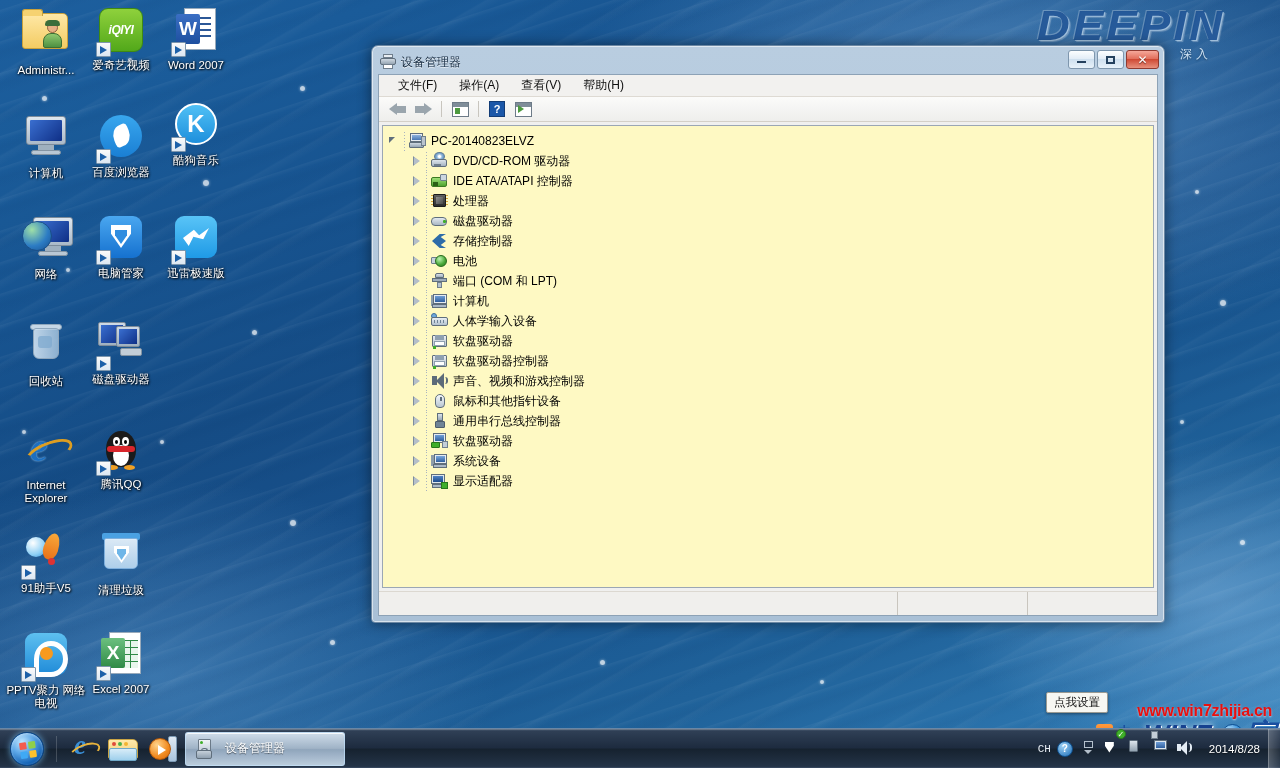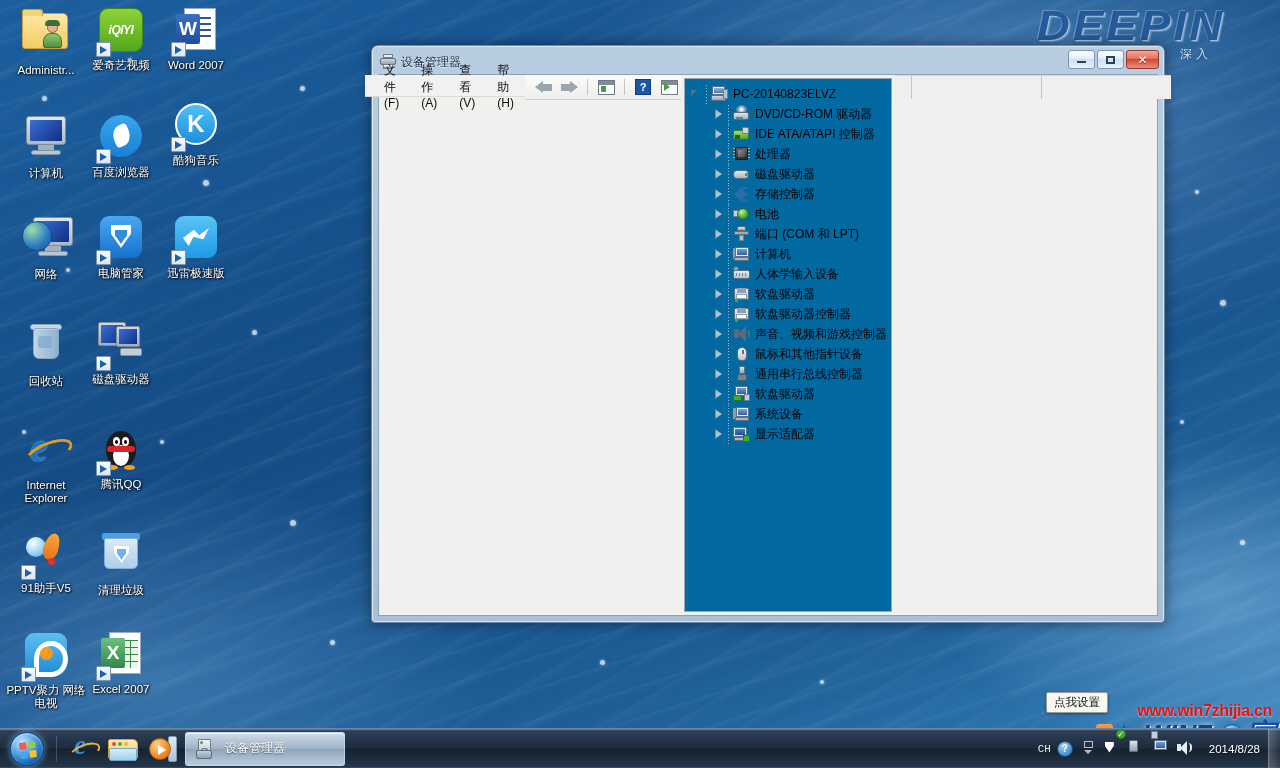--- a/index.html
+++ b/index.html
@@ -248,21 +248,21 @@
     background: linear-gradient(#f5a89a 0%, #e2705d 45%, #cf4a35 50%, #e8917d 100%);
   }
   .winbtn .mn{width:9px;height:2px;background:#24415e;margin-top:5px;}
   .winbtn .mx{width:9px;height:8px;border:2px solid #24415e;}
   .winbtn .cl{color:#fff;font-size:12px;font-weight:bold;line-height:1;text-shadow:0 1px 1px rgba(0,0,0,.5);}
 
   #dm-body {
     position:absolute; left:6px; right:6px; top:28px; bottom:6px;
     background:#f0f0ef;
     border:1px solid #8da2b6;
-    display:flex; flex-direction:row;justify-content:center;
+    display:flex; flex-direction:column;
   }
   #dm-menubar {
     height:22px; background:#f2f1ef;
     display:flex; align-items:center; padding-left:8px;
     border-bottom:1px solid #dedad3;
   }
   .menu-item { font-size:12px; color:#0f0f0f; padding:2px 11px; cursor:default; }
 
   #dm-toolbar {
     height:25px; background: linear-gradient(#fbfbfa,#eeeeec);
@@ -280,21 +280,21 @@
   .prop-ico::before{content:"";position:absolute;left:0;right:0;top:0;height:4px;background:#7f8d99;}
   .prop-ico::after{content:"";position:absolute;left:2px;bottom:2px;width:5px;height:6px;background:#4d9a3f;}
   .help-ico{width:16px;height:16px;background:#1b57a8;color:#fff;font-size:11px;font-weight:bold;display:flex;align-items:center;justify-content:center;border:1px solid #123c76;}
   .scan-ico{width:17px;height:15px;background:#fff;border:1px solid #6d7b88;position:relative;}
   .scan-ico::before{content:"";position:absolute;left:0;right:0;top:0;height:4px;background:#7f8d99;}
   .scan-ico::after{content:"";position:absolute;left:2px;bottom:3px;width:0;height:0;border-left:6px solid #4d9a3f;border-top:4px solid transparent;border-bottom:4px solid transparent;}
 
   #dm-treepane-wrap { flex:1; padding:3px; background:#f0f0ef; }
   #dm-treepane {
     width:100%; height:100%;
-    background:#0369a1;
+    background:#fef9c3;
     border:1px solid #9ba7b4;
     overflow:auto;
     padding:5px 4px 4px 6px;
   }
   .tree-root-row, .tree-row {
     display:flex; align-items:center;
     height:20px; font-size:12px; color:#000;
     cursor:default;
   }
   .tree-row { padding-left:22px; position:relative; }

